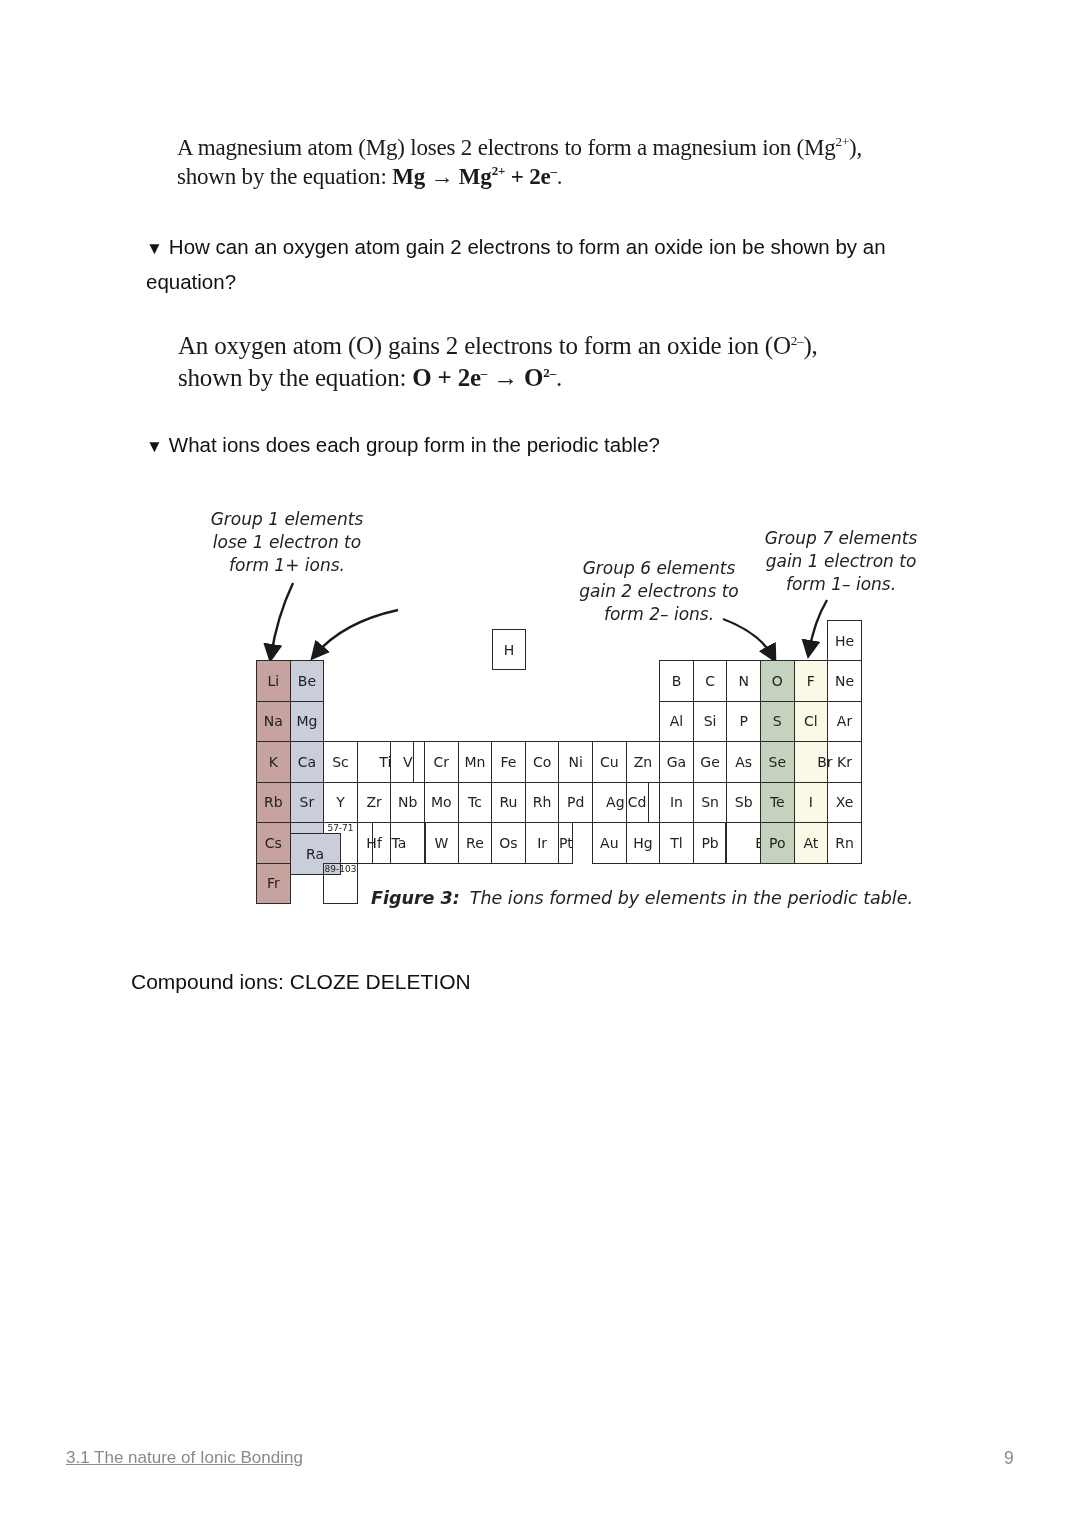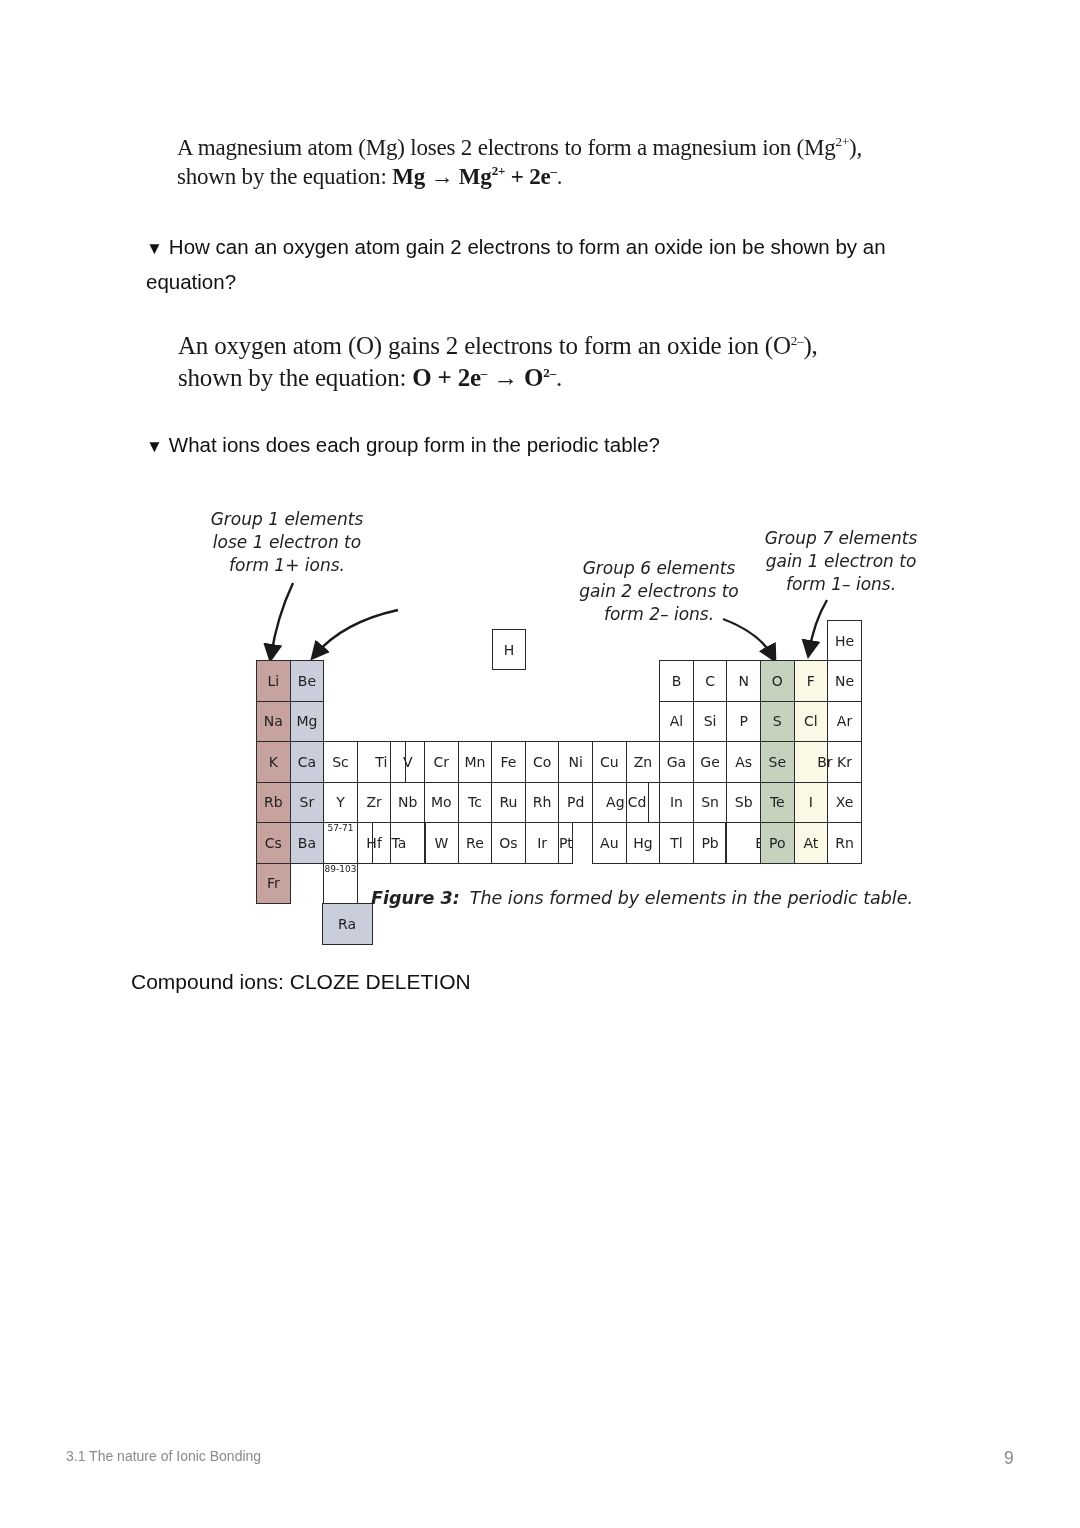--- a/index.html
+++ b/index.html
@@ -61,21 +61,21 @@
     }
     .caption b { font-weight: bold; margin-right: 10px; }
     .cloze {
       position: absolute; left: 131px; top: 970px;
       font-family: "Liberation Sans", "DejaVu Sans", sans-serif;
       font-size: 21px; color: #111;
     }
     .footer-left {
       position: absolute; left: 66px; top: 1448px;
       font-family: "Liberation Sans", "DejaVu Sans", sans-serif;
-      font-size: 14px; color: #8a8a8a;
+      font-size: 17px; color: #8a8a8a; text-decoration: underline;
     }
     .footer-right {
       position: absolute; left: 1004px; top: 1448px;
       font-family: "Liberation Sans", "DejaVu Sans", sans-serif;
       font-size: 17.5px; color: #8a8a8a;
     }
     svg.arrows { position: absolute; left: 0; top: 0; width: 1080px; height: 1000px; }
   </style>
 </head>
 <body>
@@ -143,21 +143,21 @@
       <div class="cell  g2" style="left: 289.6px; top: 700.5px; width: 34.6px; height: 41.5px;">Mg</div>
       <div class="cell  " style="left: 659.2px; top: 700.5px; width: 34.6px; height: 41.5px;">Al</div>
       <div class="cell  " style="left: 692.8px; top: 700.5px; width: 34.6px; height: 41.5px;">Si</div>
       <div class="cell  " style="left: 726.4px; top: 700.5px; width: 34.6px; height: 41.5px;">P</div>
       <div class="cell  g6" style="left: 760px; top: 700.5px; width: 34.6px; height: 41.5px;">S</div>
       <div class="cell  g7" style="left: 793.6px; top: 700.5px; width: 34.6px; height: 41.5px;">Cl</div>
       <div class="cell  " style="left: 827.2px; top: 700.5px; width: 34.6px; height: 41.5px;">Ar</div>
       <div class="cell  g1" style="left: 256px; top: 741px; width: 34.6px; height: 41.5px;">K</div>
       <div class="cell  g2" style="left: 289.6px; top: 741px; width: 34.6px; height: 41.5px;">Ca</div>
       <div class="cell  " style="left: 323.2px; top: 741px; width: 34.6px; height: 41.5px;">Sc</div>
-      <div class="cell  " style="left: 356.8px; top: 741px; width: 49px; height: 41.5px;">Ti</div>
+      <div class="cell  " style="left: 356.8px; top: 741px; width: 57px; height: 41.5px;">Ti</div>
       <div class="cell  " style="left: 390.4px; top: 741px; width: 34.6px; height: 41.5px;">V</div>
       <div class="cell  " style="left: 424px; top: 741px; width: 34.6px; height: 41.5px;">Cr</div>
       <div class="cell  " style="left: 457.6px; top: 741px; width: 34.6px; height: 41.5px;">Mn</div>
       <div class="cell  " style="left: 491.2px; top: 741px; width: 34.6px; height: 41.5px;">Fe</div>
       <div class="cell  " style="left: 524.8px; top: 741px; width: 34.6px; height: 41.5px;">Co</div>
       <div class="cell  " style="left: 558.4px; top: 741px; width: 34.6px; height: 41.5px;">Ni</div>
       <div class="cell  " style="left: 592px; top: 741px; width: 34.6px; height: 41.5px;">Cu</div>
       <div class="cell  " style="left: 625.6px; top: 741px; width: 34.6px; height: 41.5px;">Zn</div>
       <div class="cell  " style="left: 659.2px; top: 741px; width: 34.6px; height: 41.5px;">Ga</div>
       <div class="cell  " style="left: 692.8px; top: 741px; width: 34.6px; height: 41.5px;">Ge</div>
@@ -195,21 +195,21 @@
       <div class="cell  " style="left: 558.4px; top: 822px; width: 15px; height: 41.5px;">Pt</div>
       <div class="cell  " style="left: 592px; top: 822px; width: 34.6px; height: 41.5px;">Au</div>
       <div class="cell  " style="left: 625.6px; top: 822px; width: 34.6px; height: 41.5px;">Hg</div>
       <div class="cell  " style="left: 659.2px; top: 822px; width: 34.6px; height: 41.5px;">Tl</div>
       <div class="cell  " style="left: 692.8px; top: 822px; width: 34.6px; height: 41.5px;">Pb</div>
       <div class="cell  " style="left: 725px; top: 822px; width: 36px; height: 41.5px; padding-left: 36px;">Bi</div>
       <div class="cell  g6" style="left: 760px; top: 822px; width: 34.6px; height: 41.5px;">Po</div>
       <div class="cell  g7" style="left: 793.6px; top: 822px; width: 34.6px; height: 41.5px;">At</div>
       <div class="cell  " style="left: 827.2px; top: 822px; width: 34.6px; height: 41.5px;">Rn</div>
       <div class="cell  g1" style="left: 256px; top: 862.5px; width: 34.6px; height: 41.5px;">Fr</div>
-      <div class="cell  g2" style="left: 289.6px; top: 903px; width: 51px; height: 41.5px; margin-left: 32px;">Ra</div>
+      <div class="cell  g2" style="left: 289.6px; top: 833px; width: 51px; height: 41.5px;">Ra</div>
       <div class="cell small " style="left: 323.2px; top: 862.5px; width: 34.6px; height: 41.5px;">89-103</div>
     </div>
 
   <div class="caption"><b>Figure 3:</b><span>The ions formed by elements in the periodic table.</span></div>
 </div>
 
 <div class="cloze">Compound ions: CLOZE DELETION</div>
 
 <div class="footer-left">3.1 The nature of Ionic Bonding</div>
 <div class="footer-right">9</div>

